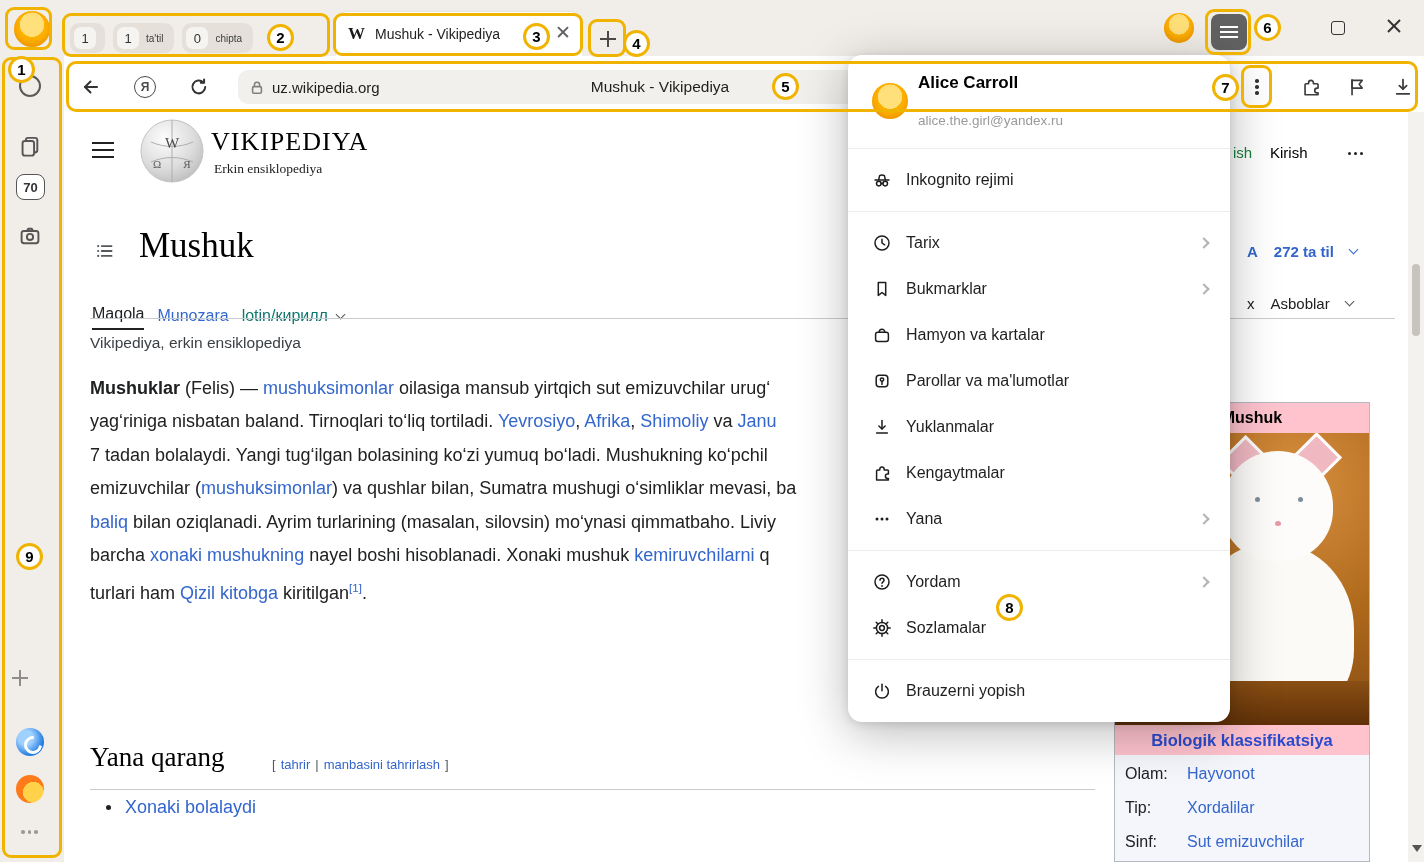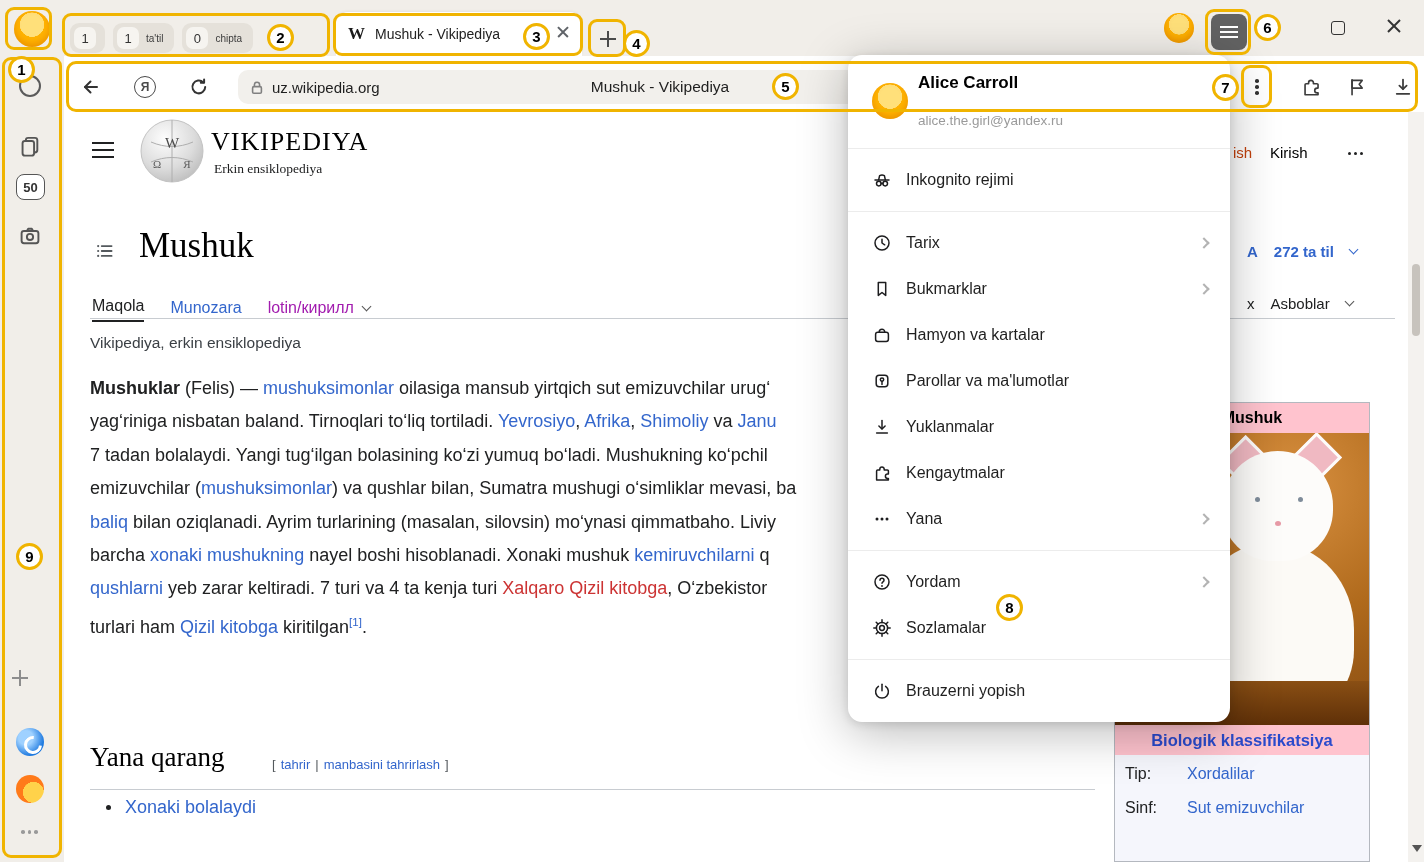--- a/index.html
+++ b/index.html
@@ -65,34 +65,34 @@
 .sb-logo-orange{position:absolute;left:16px;top:775px;width:28px;height:28px;border-radius:50%;background:radial-gradient(circle at 62% 62%,#ffd24a 0 42%,#ff7a1a 43% 100%)}
 .sb-dots{position:absolute;left:21px;top:830px;display:flex;gap:3px}
 .sb-dots .dot{background:#9a9a9a}
 
 
 .wk-menu{position:absolute;left:92px;top:142px;width:22px;height:16px;border-top:2.2px solid #202122;border-bottom:2.2px solid #202122}
 .wk-menu::after{content:'';position:absolute;left:0;right:0;top:4.6px;height:2.2px;background:#202122}
 .wk-globe{position:absolute;left:139px;top:118px}
 .wk-word{position:absolute;left:211px;top:127px;font-family:"Liberation Serif",serif;font-size:26px;letter-spacing:1px;color:#000;text-transform:uppercase}
 .wk-tag{position:absolute;left:214px;top:161px;font-family:"Liberation Serif",serif;font-size:13.5px;color:#202122}
-.wk-hfrag{position:absolute;left:1233px;top:144px;font-size:15px;color:#c2410c}
+.wk-hfrag{position:absolute;left:1233px;top:144px;font-size:15px;color:#15803d}
 .wk-login{position:absolute;left:1270px;top:144px;font-size:15px;color:#000000}
 .wk-hdots{position:absolute;left:1348px;top:152px;display:flex;gap:2.4px}
 .wk-hdots .dot{width:3.4px;height:3.4px;background:#202122}
 .wk-langrow{position:absolute;left:1247px;top:243px;display:flex;align-items:center;gap:16px;color:#3366cc;font-weight:bold;font-size:15px}
 .wk-toolsrow{position:absolute;left:1247px;top:295px;display:flex;align-items:center;gap:16px;color:#202122;font-size:15px}
 .chev{display:inline-block;width:7px;height:7px;border-right:1.8px solid currentColor;border-bottom:1.8px solid currentColor;transform:rotate(45deg);margin-top:-4px}
 .chev.gray{color:#555}
 .wk-toc{position:absolute;left:94px;top:240px}
 .wk-h1{position:absolute;left:139px;top:226px;font-family:"Liberation Serif",serif;font-size:35px;font-weight:normal;color:#000}
-.wk-tabs{position:absolute;left:92px;top:296px;display:flex;gap:26px;font-size:16px;align-items:flex-end;height:26px}
+.wk-tabs{position:absolute;left:92px;top:304px;display:flex;gap:13px;font-size:16px;align-items:flex-end;height:26px}
 .wk-tab1{color:#202122;padding-bottom:5px;border-bottom:2.5px solid #202122}
 .wk-tab2{color:#3366cc;padding-bottom:5px}
-.wk-tab3{color:#a21caf;padding-bottom:5px;display:flex;align-items:center;gap:9px}
+.wk-tab3{color:#0f766e;padding-bottom:5px;display:flex;align-items:center;gap:9px}
 .wk-rule{position:absolute;left:90px;top:318px;width:1305px;height:1px;background:#c8ccd1}
 .wk-sub{position:absolute;left:90px;top:334px;font-size:15.5px;color:#3a3f44}
 .wk-para{position:absolute;left:90px;top:372px;width:758px;overflow:hidden}
 .wk-line{height:33.4px;line-height:33.4px;white-space:nowrap;font-size:18px;color:#202122}
 .seg-b{font-weight:bold}
 .seg-l{color:#3366cc}
 .seg-r{color:#cc3333}
 .seg-s{font-size:11.5px;vertical-align:super;color:#3366cc}
 .wk-h2{position:absolute;left:90px;top:742px;font-family:"Liberation Serif",serif;font-size:27px;font-weight:normal;color:#000}
 .wk-edit{position:absolute;left:272px;top:757px;font-size:13px;color:#54595d;display:flex;gap:5px}
@@ -210,21 +210,20 @@
 </div>
 <div class="wk-rule"></div>
 <div class="wk-sub">Vikipediya, erkin ensiklopediya</div>
 <div class="wk-para" id="wk-para">
     <div class="wk-line"><span class="seg-b">Mushuklar</span><span> (Felis) — </span><span class="seg-l">mushuksimonlar</span><span> oilasiga mansub yirtqich sut emizuvchilar urugʻ</span></div>
     <div class="wk-line"><span>yagʻriniga nisbatan baland. Tirnoqlari toʻliq tortiladi. </span><span class="seg-l">Yevrosiyo</span><span>, </span><span class="seg-l">Afrika</span><span>, </span><span class="seg-l">Shimoliy</span><span> va </span><span class="seg-l">Janu</span></div>
     <div class="wk-line"><span>7 tadan bolalaydi. Yangi tugʻilgan bolasining koʻzi yumuq boʻladi. Mushukning koʻpchil</span></div>
     <div class="wk-line"><span>emizuvchilar (</span><span class="seg-l">mushuksimonlar</span><span>) va qushlar bilan, Sumatra mushugi oʻsimliklar mevasi, ba</span></div>
     <div class="wk-line"><span class="seg-l">baliq</span><span> bilan oziqlanadi. Ayrim turlarining (masalan, silovsin) moʻynasi qimmatbaho. Liviy</span></div>
     <div class="wk-line"><span>barcha </span><span class="seg-l">xonaki mushukning</span><span> nayel boshi hisoblanadi. Xonaki mushuk </span><span class="seg-l">kemiruvchilarni</span><span> q</span></div>
-    <div class="wk-line"><span class="seg-l">qushlarni</span><span> yeb zarar keltiradi. 7 turi va 4 ta kenja turi </span><span class="seg-r">Xalqaro Qizil kitobga</span><span>, Oʻzbekistor</span></div>
     <div class="wk-line"><span>turlari ham </span><span class="seg-l">Qizil kitobga</span><span> kiritilgan</span><span class="seg-s">[1]</span><span>.</span></div>
   </div>
 <h2 class="wk-h2">Yana qarang</h2>
 <div class="wk-edit">
   <span>[</span>
   <span class="ed-l">tahrir</span>
   <span>|</span>
   <span class="ed-l">manbasini tahrirlash</span>
   <span>]</span>
 </div>
@@ -241,20 +240,24 @@
     <span class="cat-ear ear-r"></span>
     <span class="cat-body"></span>
     <span class="cat-head"></span>
     <span class="cat-eye eye-l"></span>
     <span class="cat-eye eye-r"></span>
     <span class="cat-nose"></span>
     <span class="basket"></span>
   </div>
   <div class="ib-section">Biologik klassifikatsiya</div>
   <div class="ib-rows" id="ib-rows">
+      <div class="ib-row">
+        <span class="ib-label">Olam:</span>
+        <span class="ib-value">Hayvonot</span>
+      </div>
       <div class="ib-row">
         <span class="ib-label">Tip:</span>
         <span class="ib-value">Xordalilar</span>
       </div>
       <div class="ib-row">
         <span class="ib-label">Sinf:</span>
         <span class="ib-value">Sut emizuvchilar</span>
       </div>
     </div>
 </div>
@@ -341,21 +344,21 @@
 <div class="win-max"></div>
 <div class="win-close"><i class="x big"></i></div>
 
 <div class="sb-history"></div>
 <div class="sb-feed">
   <svg width="24" height="24" viewBox="0 0 20 20" fill="none" stroke="#555" stroke-width="1.6" stroke-linejoin="round">
       <rect x="6.5" y="3.2" width="9.6" height="12.2" rx="2"></rect>
       <rect x="3.8" y="5.8" width="9.6" height="12.2" rx="2" fill="#f1eee9"></rect>
     </svg>
 </div>
-<div class="sb-counter">50</div>
+<div class="sb-counter">70</div>
 <div class="sb-camera">
   <svg width="24" height="24" viewBox="0 0 20 20" fill="none" stroke="#555" stroke-width="1.6" stroke-linejoin="round">
       <rect x="3" y="5.8" width="14" height="10.2" rx="2"></rect>
       <circle cx="10" cy="10.8" r="2.6"></circle>
       <path d="M7.4 5.8 8.5 4h3l1.1 1.8"></path>
     </svg>
 </div>
 <div class="sb-plus"><i class="plus gray"></i></div>
 <div class="sb-logo-blue"></div>
 <div class="sb-logo-orange"></div>

